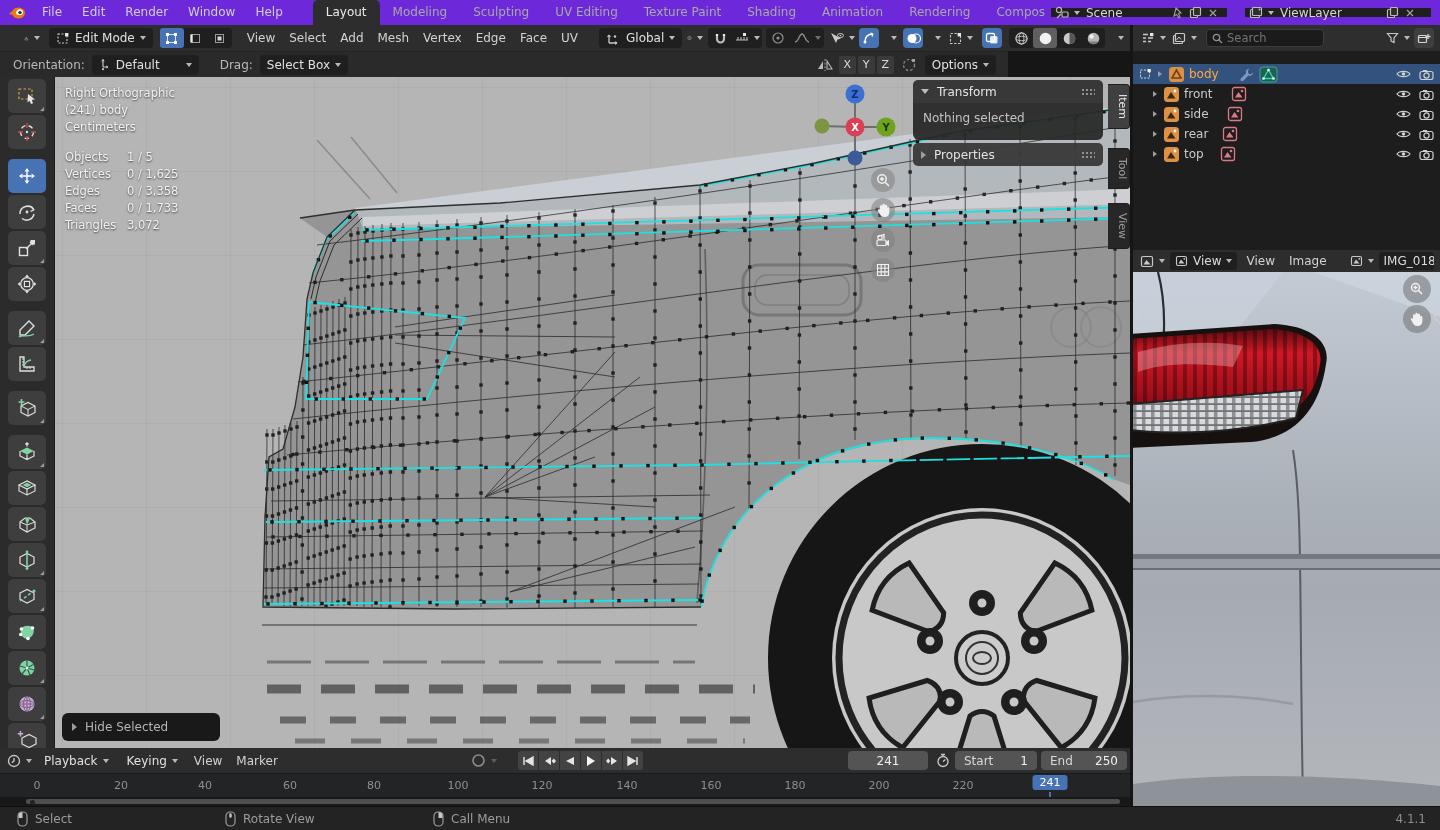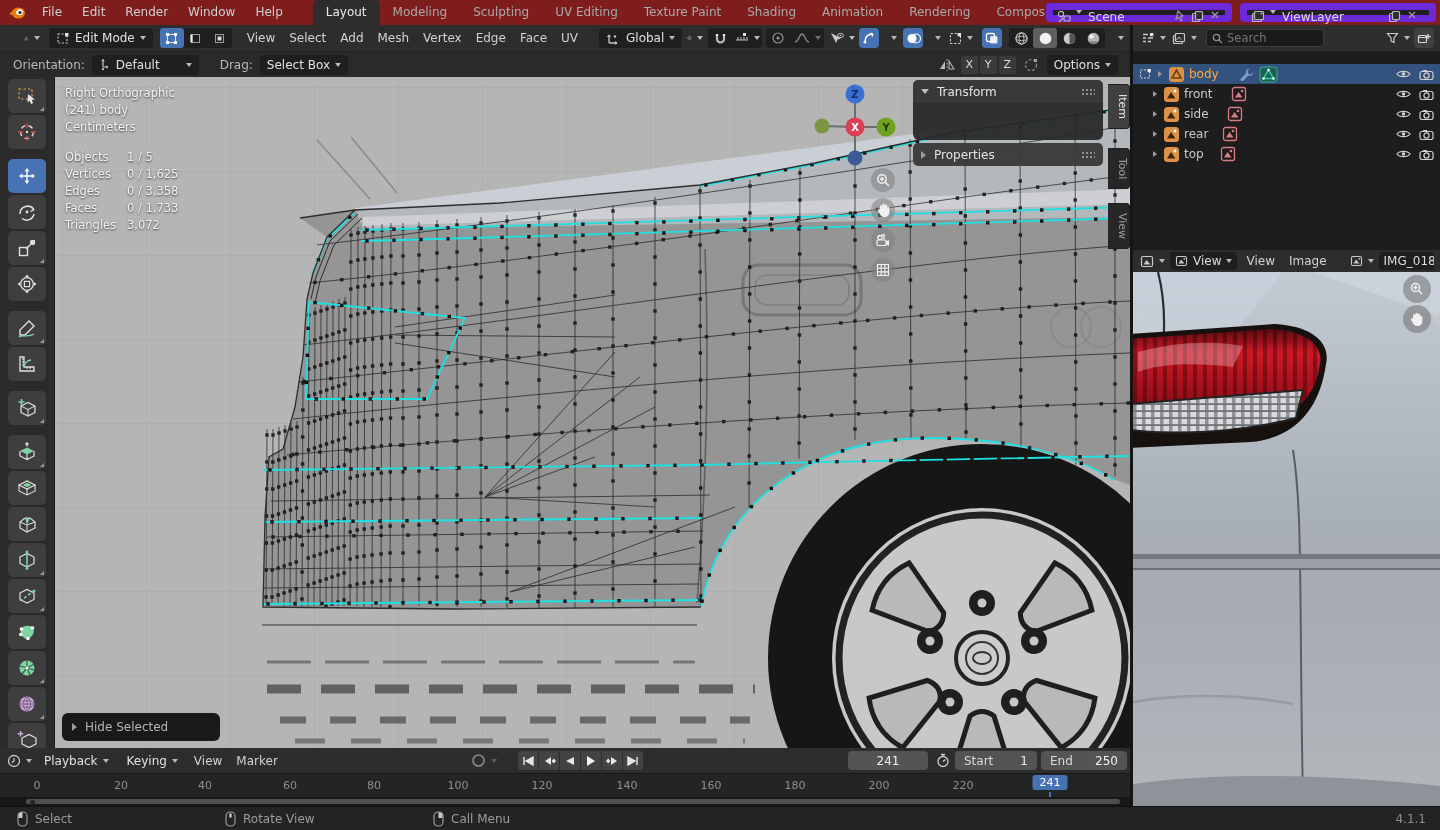--- a/index.html
+++ b/index.html
@@ -1,31 +1,31 @@
 <!DOCTYPE html>
 <html><head>
 <meta charset="utf-8">
 <style>
   * { margin:0; padding:0; box-sizing:border-box; }
   html,body { width:1440px; height:830px; overflow:hidden; background:#161616;
               font-family:"DejaVu Sans","Liberation Sans",sans-serif; font-size:12px; color:#d6d6d6; }
   .abs { position:absolute; }
 
   
-  #topbar { left:0; top:0; width:1440px; height:25px; background:#7f1d1d; display:flex; align-items:center; }
+  #topbar { left:0; top:0; width:1440px; height:25px; background:#6d28d9; display:flex; align-items:center; }
   .tmenu { padding:0 10px; color:#cfcfcf; line-height:25px; cursor:default; }
   .wtabs { display:flex; margin-left:20px; height:25px; overflow:hidden; width:785px; }
   .wtab { padding:0 13px; line-height:25px; color:#a9a9a9; border-radius:5px 5px 0 0; white-space:nowrap; }
   .wtab.active { background:#2d2d2d; color:#e9e9e9; }
-  .idwidget { position:absolute; top:3px; height:19px; background:#1f1f1f; border:7px solid #6d28d9; border-radius:4px; display:flex; align-items:flex-start; padding:0 4px; }
+  .idwidget { position:absolute; top:3px; height:19px; background:#1f1f1f; border:5px solid #6d28d9; border-radius:4px; display:flex; align-items:center; padding:0 4px; }
   .idwidget .name { color:#d8d8d8; padding:0 6px; white-space:nowrap; overflow:hidden; }
 
   
   #vph { left:0; top:25px; width:1130px; height:26px; background:#2d2d2d; display:flex; align-items:center; padding:0 21px; }
-  #vpt { left:0; top:51px; width:1130px; height:26px; background:#2a2a2a; display:flex; align-items:center; padding:0 8px; border-top:1px solid #232323;}
+  #vpt { left:0; top:51px; width:1008px; height:26px; background:#2a2a2a; display:flex; align-items:center; padding:0 8px; border-top:1px solid #232323;}
   .menu { padding:0 7px; line-height:26px; color:#d2d2d2; white-space:nowrap;}
   .hbtn { background:#1f1f1f; border-radius:4px; height:20px; display:flex; align-items:center; padding:0 7px; margin:0 2px; color:#e0e0e0; white-space:nowrap;}
   .caret { width:0; height:0; border-left:3.5px solid transparent; border-right:3.5px solid transparent; border-top:4px solid #b9b9b9; display:inline-block; margin-left:5px; }
   .iconbtn { height:20px; min-width:20px; display:flex; align-items:center; justify-content:center; border-radius:4px; margin:0 1px; padding:0 2px;}
   .iconbtn.on { background:#4772b3; }
   .seg { display:flex; background:#1f1f1f; border-radius:4px; height:20px; align-items:center; margin:0 2px;}
   .seg .cell { width:24px; height:20px; display:flex; align-items:center; justify-content:center; border-radius:3px;}
   .cell.on { background:#4772b3; }
   .cell.lit { background:#5f5f5f; }
   .axisbtn { width:17px; height:18px; background:#3a3a3a; border-radius:2px; margin:0 1px; display:flex; align-items:center; justify-content:center; color:#dddddd; font-size:11px;}
@@ -1577,20 +1577,21 @@
       <path d="M1.5,1.5 H12.5 V12.5 H1.5 Z M1.5,5.2 H12.5 M1.5,8.9 H12.5 M5.2,1.5 V12.5 M8.9,1.5 V12.5" fill="none" stroke="#f0f0f0" stroke-width="1.1"></path>
     </svg>
   </div>
 
   <div id="npanel-transform" class="abs">
     <div class="phead">
       <span class="chev-d"></span>
       <span>Transform</span>
       <span class="grip"></span>
     </div>
+    <div class="pbody">Nothing selected</div>
   </div>
   <div id="npanel-properties" class="abs">
     <div class="phead" style="background:transparent;">
       <span class="chev-r"></span>
       <span>Properties</span>
       <span class="grip"></span>
     </div>
   </div>
   <div class="ntab active" style="top:7px;">Item</div>
   <div class="ntab" style="top:71px;">Tool</div>

